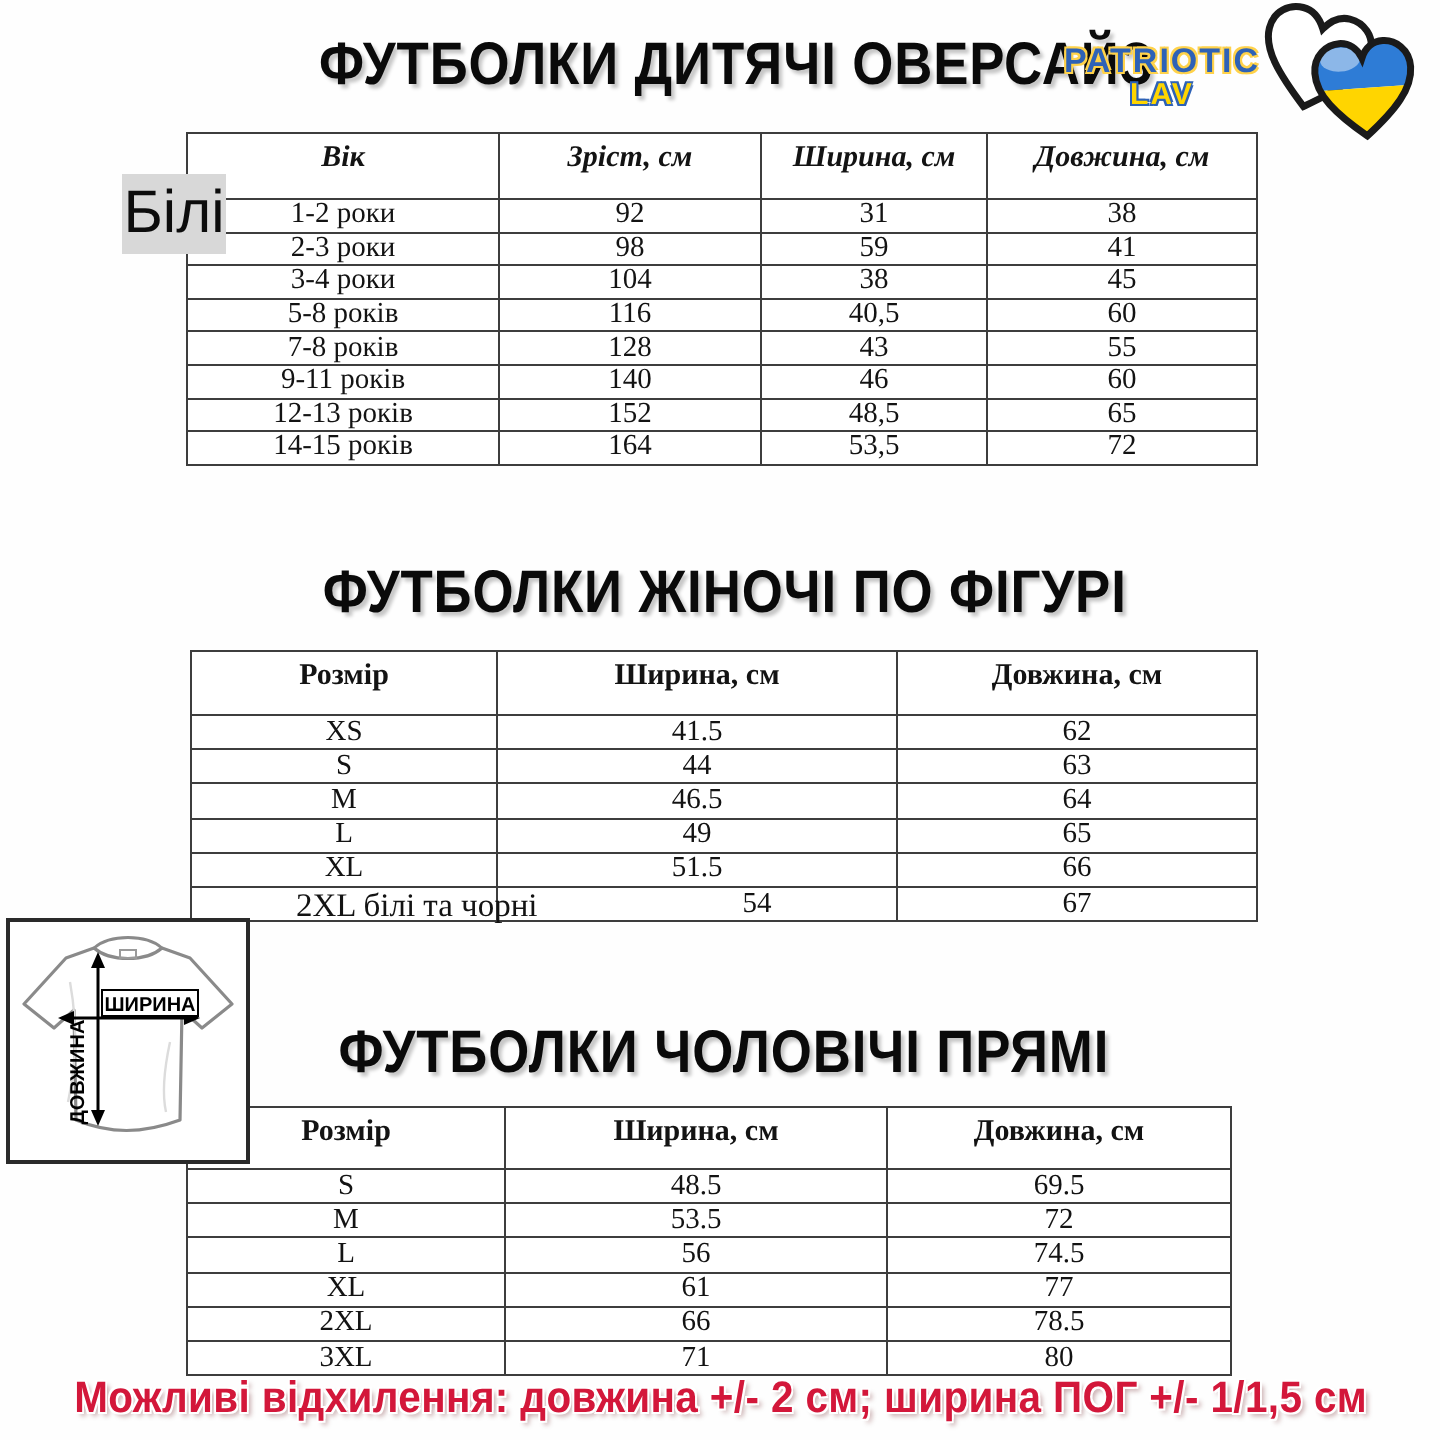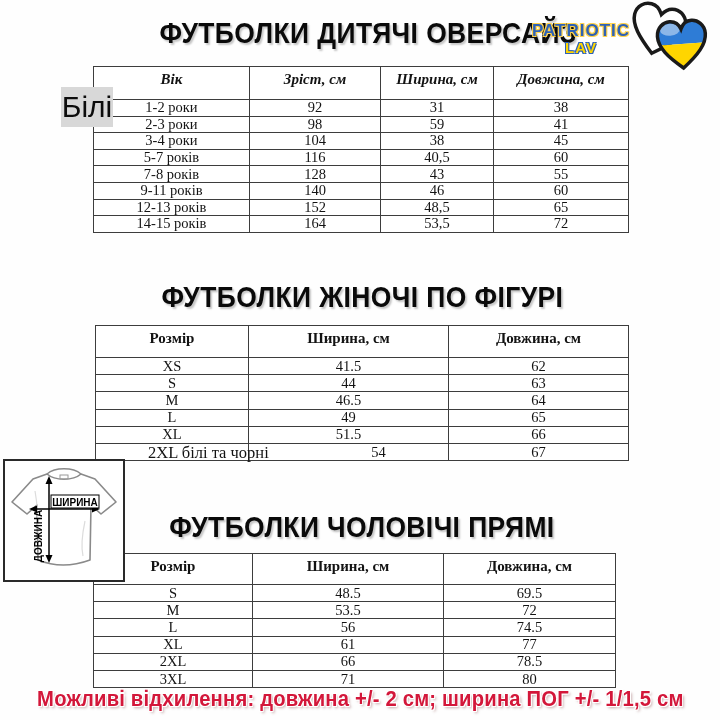--- a/index.html
+++ b/index.html
@@ -116,21 +116,21 @@
           <td>59</td>
           <td>41</td>
         </tr>
         <tr>
           <td>3-4 роки</td>
           <td>104</td>
           <td>38</td>
           <td>45</td>
         </tr>
         <tr>
-          <td>5-7 років</td>
+          <td>5-8 років</td>
           <td>116</td>
           <td>40,5</td>
           <td>60</td>
         </tr>
         <tr>
           <td>7-8 років</td>
           <td>128</td>
           <td>43</td>
           <td>55</td>
         </tr>

